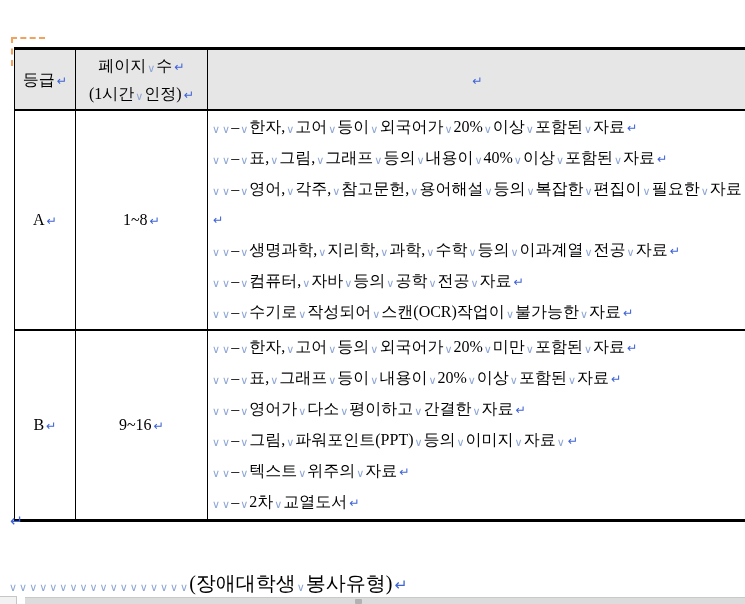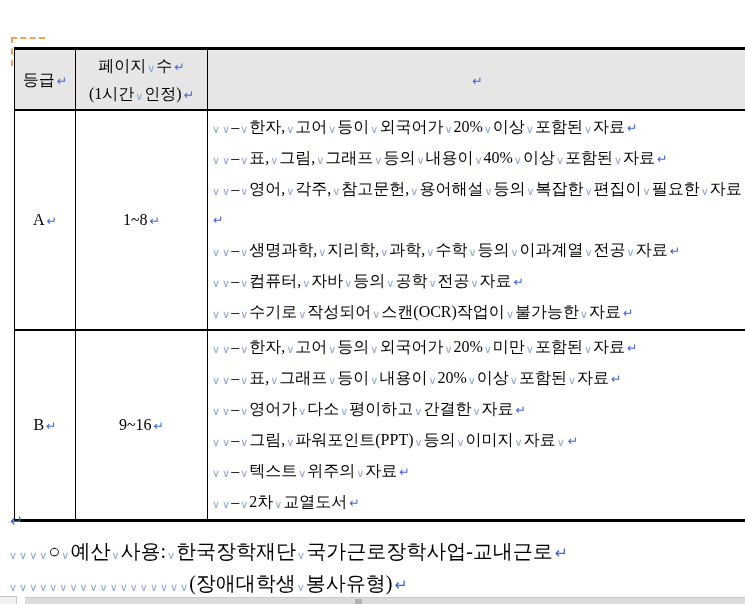--- a/index.html
+++ b/index.html
@@ -134,20 +134,19 @@
           <div class="item-line"><span class="sp">∨</span><span class="sp">∨</span>–<span class="sp">∨</span>그림,<span class="sp">∨</span>파워포인트(PPT)<span class="sp">∨</span>등의<span class="sp">∨</span>이미지<span class="sp">∨</span>자료<span class="sp">∨</span><span class="ret">↵</span></div>
           <div class="item-line"><span class="sp">∨</span><span class="sp">∨</span>–<span class="sp">∨</span>텍스트<span class="sp">∨</span>위주의<span class="sp">∨</span>자료<span class="ret">↵</span></div>
           <div class="item-line"><span class="sp">∨</span><span class="sp">∨</span>–<span class="sp">∨</span>2차<span class="sp">∨</span><span class="misspell">교열도서</span><span class="ret">↵</span></div>
         </div>
       </td>
     </tr>
   </tbody>
     </table>
 
   <div class="para footer-empty"><span class="ret">↵</span></div>
-  <div class="para footer-budget"><span class="sp">∨</span><span class="sp">∨</span><span class="sp">∨</span><span class="sp">∨</span>○<span class="sp">∨</span>예산<span class="sp">∨</span>사용:<span class="sp">∨</span>한국장학재단<span class="sp">∨</span><span class="misspell">국가근로장학사업-</span>교내근로<span class="ret">↵</span></div>
   <div class="para footer-type"><span class="sp">∨</span><span class="sp">∨</span><span class="sp">∨</span><span class="sp">∨</span><span class="sp">∨</span><span class="sp">∨</span><span class="sp">∨</span><span class="sp">∨</span><span class="sp">∨</span><span class="sp">∨</span><span class="sp">∨</span><span class="sp">∨</span><span class="sp">∨</span><span class="sp">∨</span><span class="sp">∨</span><span class="sp">∨</span><span class="sp">∨</span><span class="sp">∨</span><span class="misspell">(장애대학생</span><span class="sp">∨</span>봉사유형)<span class="ret">↵</span></div>
 
   <div class="scroll-corner"></div>
   <div class="scroll-bar"></div>
   <div class="scroll-tick"></div>
 
 </div>
 
 </body></html>

